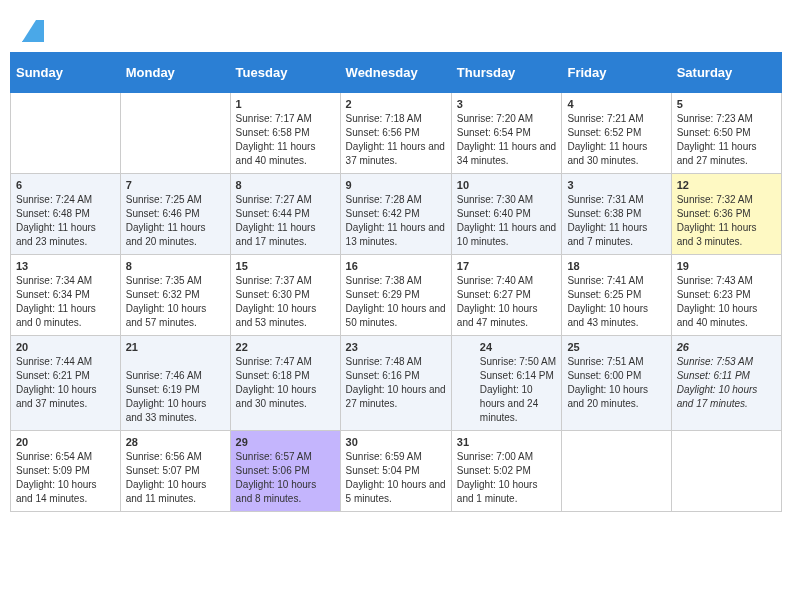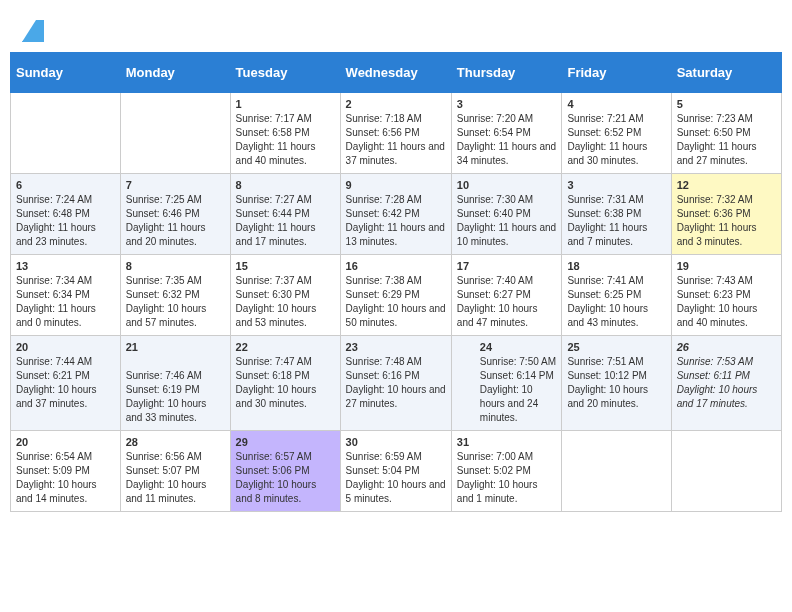--- a/index.html
+++ b/index.html
@@ -282,21 +282,21 @@
         </td>
         <td style="background: rgb(240, 244, 250); padding-left: 28px;">
           <span class="day-number">24</span>
           <div class="day-info" style="white-space: pre-line;">Sunrise: 7:50 AM
 Sunset: 6:14 PM
 Daylight: 10 hours and 24 minutes.</div>
         </td>
         <td style="background: rgb(240, 244, 250);">
           <span class="day-number">25</span>
           <div class="day-info" style="white-space: pre-line;">Sunrise: 7:51 AM
-Sunset: 10:12 PM
+Sunset: 6:00 PM
 Daylight: 10 hours and 20 minutes.</div>
         </td>
         <td style="background: rgb(240, 244, 250); font-style: italic;">
           <span class="day-number">26</span>
           <div class="day-info" style="white-space: pre-line;">Sunrise: 7:53 AM
 Sunset: 6:11 PM
 Daylight: 10 hours and 17 minutes.</div>
         </td>
       </tr>
       <tr>

